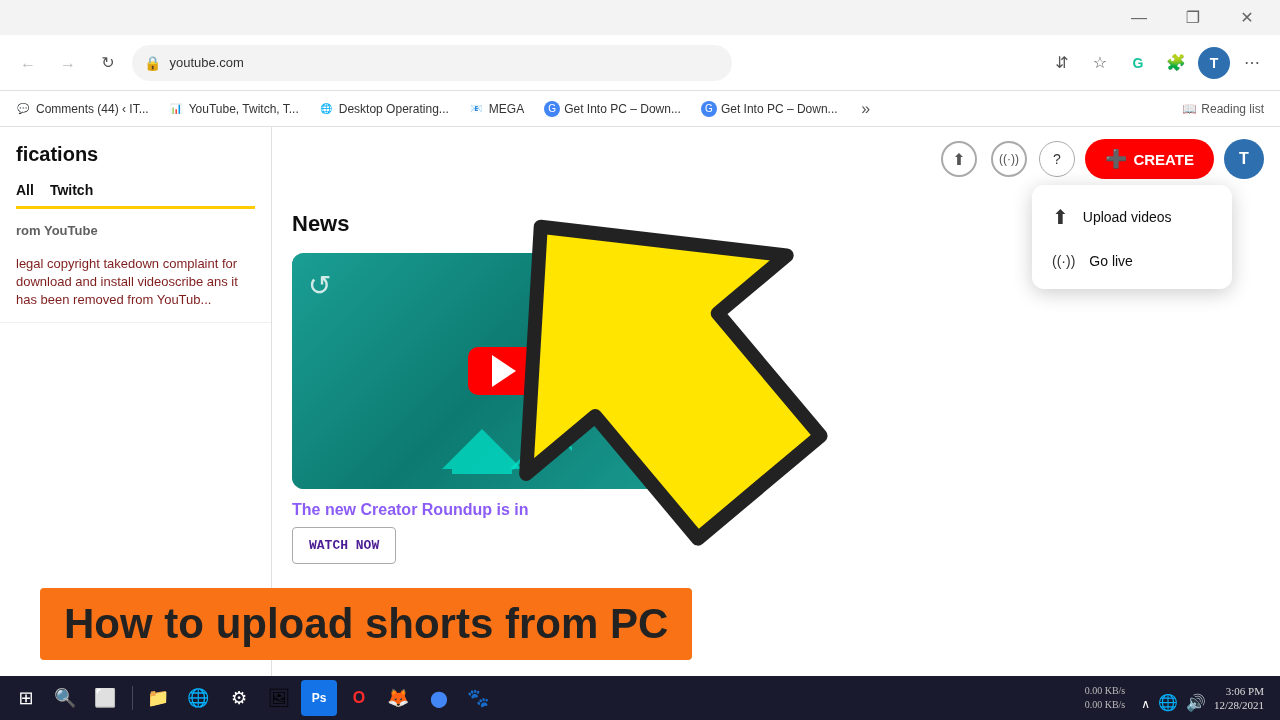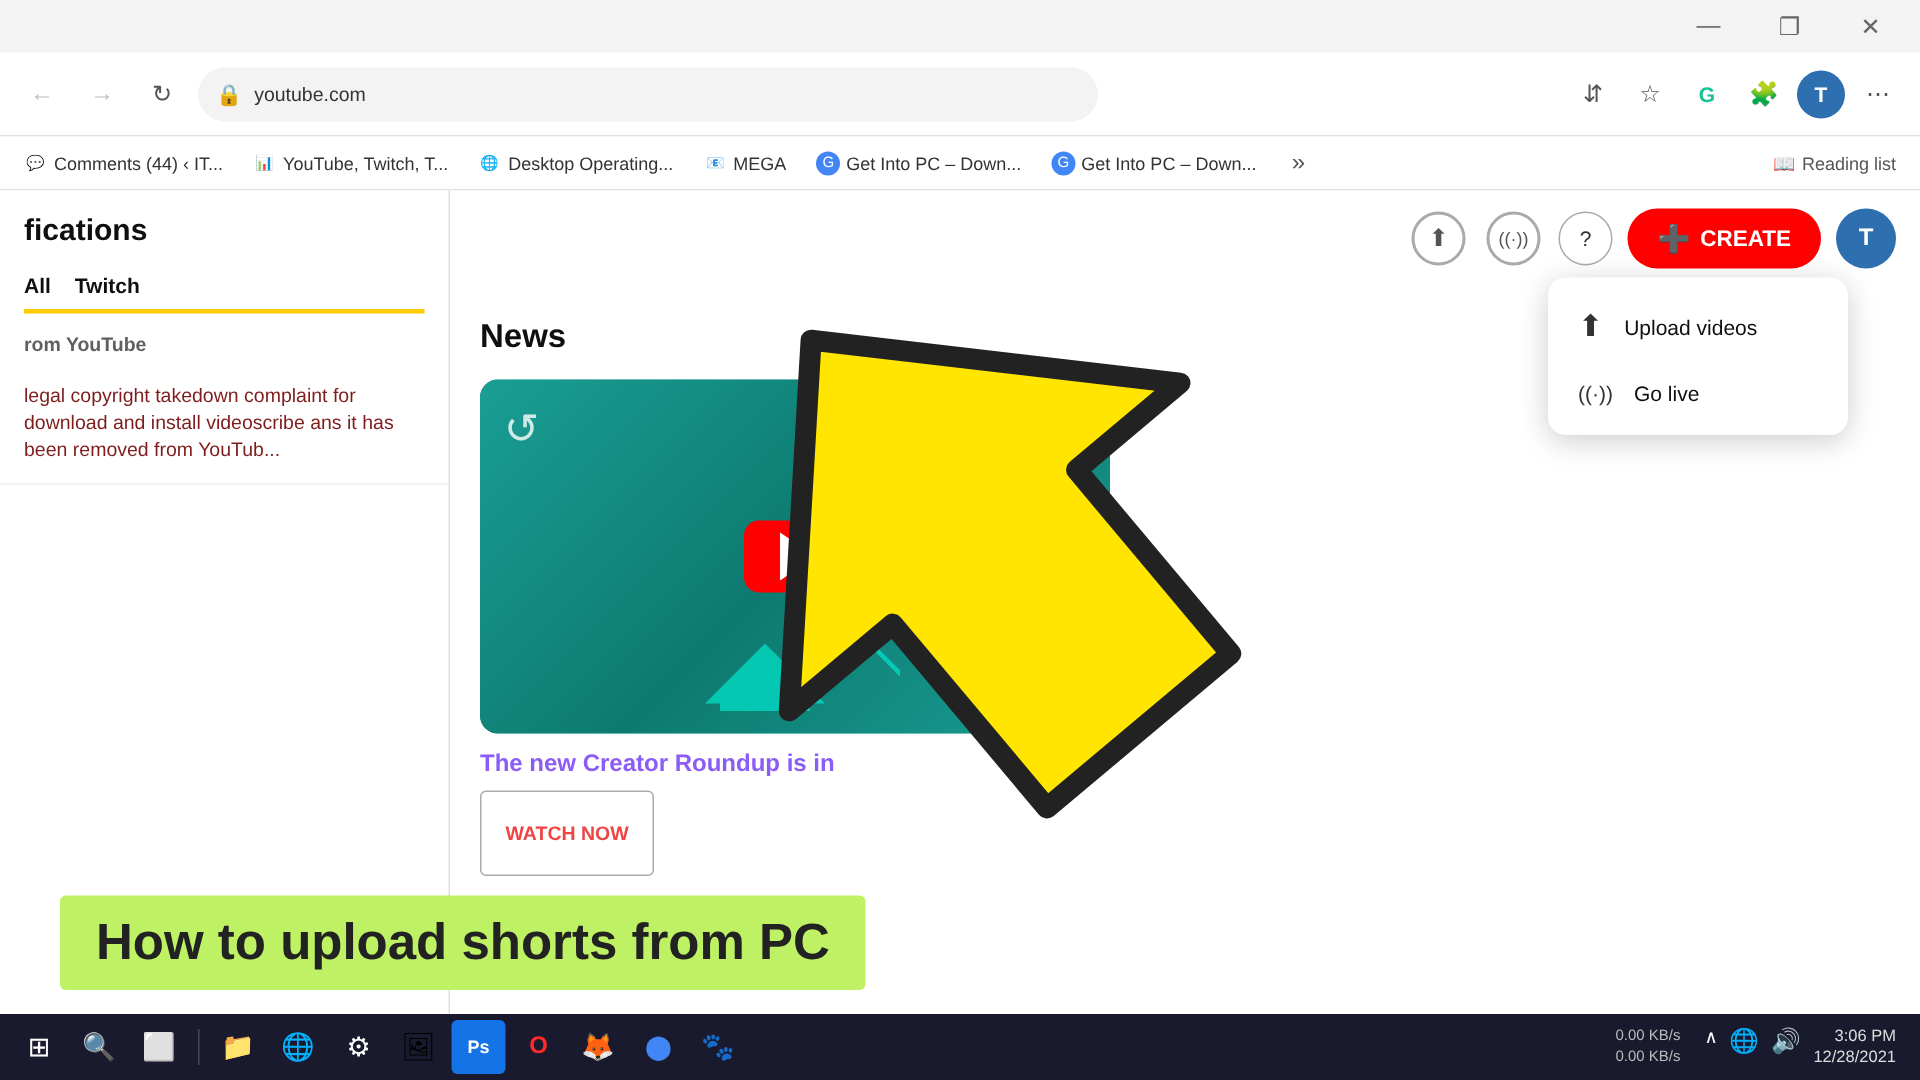--- a/index.html
+++ b/index.html
@@ -29,21 +29,21 @@
     .bookmarks-bar { height: 36px; background: #ffffff; display: flex; align-items: center; padding: 0 8px; gap: 4px; border-bottom: 1px solid #e0e0e0; overflow: hidden; }
     .bookmark-item { display: flex; align-items: center; gap: 4px; padding: 4px 8px; border-radius: 4px; cursor: pointer; font-size: 12px; color: #333; white-space: nowrap; }
     .bookmark-favicon { width: 16px; height: 16px; border-radius: 2px; display: flex; align-items: center; justify-content: center; font-size: 10px; }
     .bookmark-more { width: 28px; height: 28px; display: flex; align-items: center; justify-content: center; border-radius: 4px; cursor: pointer; color: #555; margin-left: 2px; }
     .reading-list-btn { margin-left: auto; display: flex; align-items: center; gap: 4px; padding: 4px 8px; font-size: 12px; color: #555; cursor: pointer; border-radius: 4px; }
 
     
     .main-content { flex: 1; display: flex; position: relative; overflow: hidden; background: #ffffff; }
 
     
-    .left-panel { width: 300px; background: #ffffff; border-right: 1px solid #e0e0e0; display: flex; flex-direction: column; overflow: hidden; }
+    .left-panel { width: 272px; background: #ffffff; border-right: 1px solid #e0e0e0; display: flex; flex-direction: column; overflow: hidden; }
 
     .notifications-header { padding: 16px 16px 0; }
     .notifications-title { font-size: 20px; font-weight: 700; color: #0f0f0f; margin-bottom: 8px; }
     .notifications-filter-bar { display: flex; border-bottom: 3px solid #ffcc00; margin-bottom: 0; }
     .filter-tab { padding: 8px 0; margin-right: 16px; font-size: 14px; font-weight: 600; color: #0f0f0f; cursor: pointer; }
 
     .notification-source { padding: 12px 16px 4px; }
     .source-label { font-size: 13px; color: #606060; font-weight: 700; }
 
     .notification-item { padding: 12px 16px; display: flex; flex-direction: column; gap: 4px; border-bottom: 1px solid #f0f0f0; }
@@ -56,48 +56,48 @@
     .news-title { font-size: 22px; font-weight: 700; color: #0f0f0f; margin-bottom: 16px; }
 
     .video-thumbnail { width: 420px; height: 236px; border-radius: 12px; overflow: hidden; position: relative; cursor: pointer; background: #1a9e94; }
     .video-thumbnail-inner { width: 100%; height: 100%; background: linear-gradient(135deg, #1a9e94 0%, #0d7a70 50%, #1a9e94 100%); display: flex; align-items: center; justify-content: center; position: relative; }
     .play-btn { width: 68px; height: 48px; background: #ff0000; border-radius: 10px; display: flex; align-items: center; justify-content: center; }
     .play-triangle { width: 0; height: 0; border-left: 24px solid white; border-top: 16px solid transparent; border-bottom: 16px solid transparent; margin-left: 4px; }
     .refresh-icon-overlay { position: absolute; top: 16px; left: 16px; font-size: 28px; color: rgba(255,255,255,0.8); }
 
     .video-info { margin-top: 12px; }
     .video-info-title { font-size: 16px; font-weight: 600; color: #8b5cf6; }
-    .watch-now-btn { margin-top: 8px; display: inline-block; padding: 20px 16px; background: transparent; border: 1px solid #aaa; border-radius: 4px; font-size: 13px; color: #ef4444; cursor: pointer; font-weight: 600; }
+    .watch-now-btn { margin-top: 8px; display: inline-block; padding: 10px 16px; background: transparent; border: 1px solid #aaa; border-radius: 4px; font-size: 13px; color: #4c1d95; cursor: pointer; font-weight: 600; font-family: Liberation Mono, monospace; }
 
     
     .yt-header-actions { position: absolute; top: 0; right: 0; display: flex; align-items: center; padding: 12px 16px; gap: 10px; }
     .yt-icon-btn { width: 40px; height: 40px; border-radius: 50%; display: flex; align-items: center; justify-content: center; cursor: pointer; color: #555; font-size: 18px; }
 
     .create-btn { display: flex; align-items: center; gap: 6px; background: #ff0000; color: white; border: none; border-radius: 20px; padding: 8px 20px; font-size: 15px; font-weight: 600; cursor: pointer; height: 40px; }
     .create-icon { font-size: 18px; }
 
     .yt-avatar { width: 40px; height: 40px; border-radius: 50%; background: #2d6faf; display: flex; align-items: center; justify-content: center; color: white; font-weight: bold; font-size: 16px; cursor: pointer; }
 
     
     .dropdown-menu { position: absolute; top: 58px; right: 48px; width: 200px; background: white; border-radius: 12px; box-shadow: 0 4px 20px rgba(0,0,0,0.2); z-index: 100; padding: 8px 0; }
     .dropdown-item { display: flex; align-items: center; gap: 14px; padding: 12px 20px; cursor: pointer; font-size: 14px; color: #0f0f0f; }
     .dropdown-icon { font-size: 20px; color: #333; }
 
     
     .arrow-overlay { position: absolute; top: 40px; left: 400px; width: 500px; height: 400px; pointer-events: none; z-index: 50; }
 
     
     .caption-bar { position: absolute; bottom: 60px; left: 0; right: 0; display: flex; justify-content: flex-start; padding: 0 40px; z-index: 60; }
-    .caption-text { background: #bef264; padding: 12px 24px; border-radius: 4px; font-size: 34px; font-weight: 900; color: #222; font-family: Arial, sans-serif; margin-top: 24px; }
+    .caption-text { background: #f97316; padding: 12px 24px; border-radius: 4px; font-size: 42px; font-weight: 900; color: #222; font-family: Arial, sans-serif; margin-top: 24px; }
 
     
     .taskbar { height: 44px; background: #1a1a2e; display: flex; align-items: center; padding: 0 8px; gap: 4px; position: absolute; bottom: 0; left: 0; right: 0; z-index: 200; }
     .taskbar-btn { width: 36px; height: 36px; display: flex; align-items: center; justify-content: center; border-radius: 4px; cursor: pointer; font-size: 18px; }
     .taskbar-sep { width: 1px; height: 24px; background: rgba(255,255,255,0.2); margin: 0 4px; }
-    .taskbar-right { margin-left: auto; display: flex; align-items: flex-start; gap: 8px; font-size: 12px; color: #ddd; padding-right: 8px; }
+    .taskbar-right { margin-left: auto; display: flex; align-items: flex-end; gap: 8px; font-size: 12px; color: #ddd; padding-right: 8px; font-family: Liberation Serif, serif; }
     .taskbar-icon { font-size: 16px; }
     .taskbar-clock { text-align: right; line-height: 1.3; font-size: 11px; }
     .net-speed { font-size: 10px; color: #bbb; text-align: right; line-height: 1.4; margin-right: 8px; }
     .upload-icon-btn { width: 40px; height: 40px; display: flex; flex-direction: column; align-items: center; justify-content: center; cursor: pointer; gap: 2px; }
     .upload-icon-circle { width: 36px; height: 36px; border-radius: 50%; border: 2px solid #aaa; display: flex; align-items: center; justify-content: center; font-size: 16px; color: #555; }
   </style>
 </head>
 <body>
 
 <div class="browser-frame">

